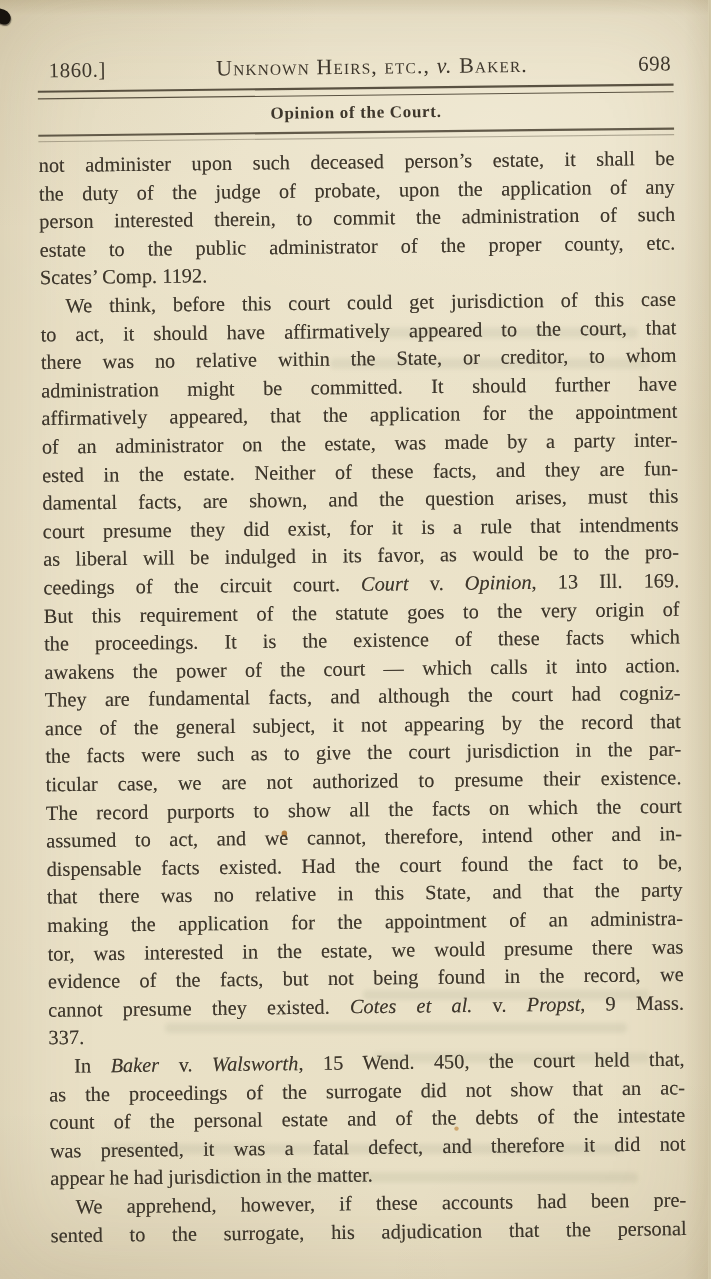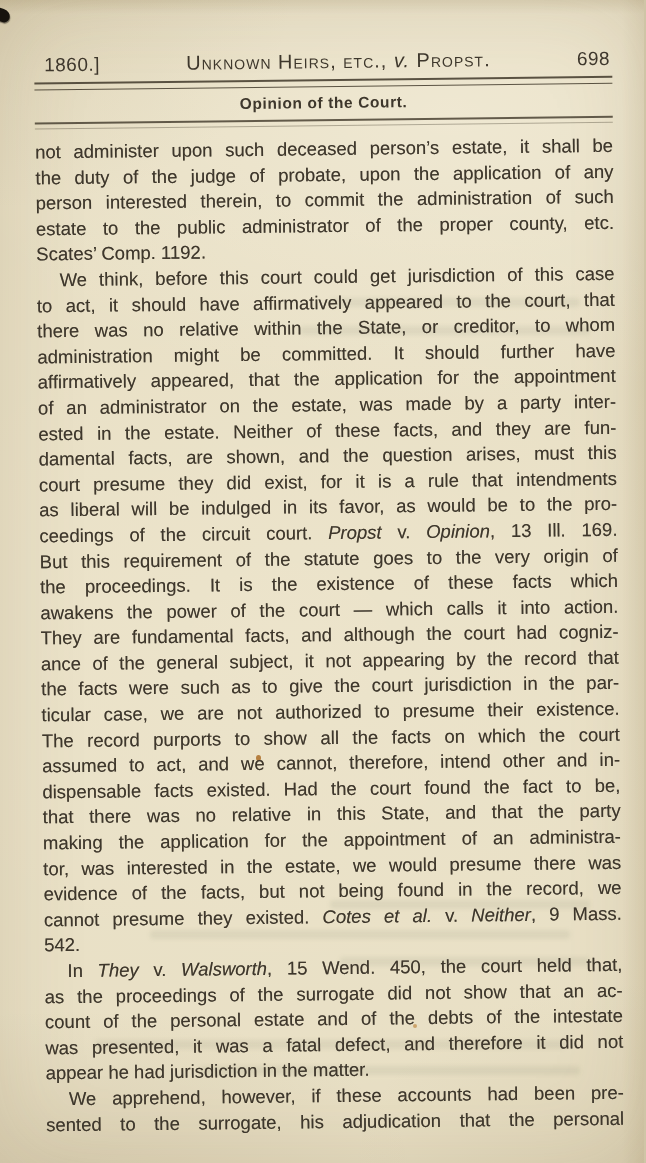--- a/index.html
+++ b/index.html
@@ -15,21 +15,21 @@
     background-color:var(--paper);
     background-image:
       radial-gradient(ellipse 800px 450px at 70% 10%, rgba(255,252,242,0.30), transparent 65%),
       radial-gradient(ellipse 900px 700px at 45% 55%, rgba(255,250,236,0.18), transparent 70%),
       radial-gradient(ellipse 420px 300px at 0% 0%, rgba(120,100,55,0.10), transparent 70%),
       radial-gradient(ellipse 420px 260px at 100% 100%, rgba(120,100,55,0.08), transparent 70%),
       radial-gradient(ellipse 500px 220px at 10% 100%, rgba(115,95,55,0.10), transparent 70%),
       linear-gradient(to bottom, rgba(140,120,70,0.18), rgba(140,120,70,0) 14px),
       linear-gradient(to left, rgba(140,120,70,0.12), rgba(140,120,70,0) 22px);
     box-shadow: inset 0 0 90px rgba(110,90,50,0.16);
-    font-family:Liberation Sans, sans-serif;
+    font-family:Liberation Serif, serif;
     color:var(--ink);
   }
   .content{
     position:absolute;
     left:34px;top:50px;width:578px;
     transform:rotate(-0.65deg);
     transform-origin:300px 0;
   }
   .header-row{
     display:flex;align-items:baseline;justify-content:space-between;
@@ -109,21 +109,21 @@
   <div class="ghost" style="left:330px;top:900px;width:260px;"></div>
   <div class="ghost" style="left:150px;top:930px;width:420px;"></div>
   <div class="ghost" style="left:340px;top:957px;width:250px;"></div>
   <div class="ghost" style="left:95px;top:1040px;width:470px;"></div>
   <div class="ghost" style="left:200px;top:1066px;width:380px;"></div>
 
   <div class="content">
 
     <div class="header-row">
       <span class="year">1860.]</span>
-      <span class="case-title"><span>Unknown Heirs, etc., </span><span class="it">v.</span><span> Propst.</span></span>
+      <span class="case-title"><span>Unknown Heirs, etc., </span><span class="it">v.</span><span> Baker.</span></span>
       <span class="pagenum">698</span>
     </div>
 
     <div class="rule-double"></div>
 
     <div class="section-heading">Opinion of the Court.</div>
 
     <div class="rule-single"></div>
 
     <div class="opinion">
@@ -138,40 +138,40 @@
           <div class="line"><span>We think, before this court could get jurisdiction of this case</span></div>
           <div class="line"><span>to act, it should have affirmatively appeared to the court, that</span></div>
           <div class="line"><span>there was no relative within the State, or creditor, to whom</span></div>
           <div class="line"><span>administration might be committed. It should further have</span></div>
           <div class="line"><span>affirmatively appeared, that the application for the appointment</span></div>
           <div class="line"><span>of an administrator on the estate, was made by a party inter-</span></div>
           <div class="line"><span>ested in the estate. Neither of these facts, and they are fun-</span></div>
           <div class="line"><span>damental facts, are shown, and the question arises, must this</span></div>
           <div class="line"><span>court presume they did exist, for it is a rule that intendments</span></div>
           <div class="line"><span>as liberal will be indulged in its favor, as would be to the pro-</span></div>
-          <div class="line"><span>ceedings of the circuit court. </span><span class="it">Propst</span><span> v. </span><span class="it">Opinion</span><span>, 13 Ill. 169.</span></div>
+          <div class="line"><span>ceedings of the circuit court. </span><span class="it">Court</span><span> v. </span><span class="it">Opinion</span><span>, 13 Ill. 169.</span></div>
           <div class="line"><span>But this requirement of the statute goes to the very origin of</span></div>
           <div class="line"><span>the proceedings. It is the existence of these facts which</span></div>
           <div class="line"><span>awakens the power of the court — which calls it into action.</span></div>
           <div class="line"><span>They are fundamental facts, and although the court had cogniz-</span></div>
           <div class="line"><span>ance of the general subject, it not appearing by the record that</span></div>
           <div class="line"><span>the facts were such as to give the court jurisdiction in the par-</span></div>
           <div class="line"><span>ticular case, we are not authorized to presume their existence.</span></div>
           <div class="line"><span>The record purports to show all the facts on which the court</span></div>
           <div class="line"><span>assumed to act, and we cannot, therefore, intend other and in-</span></div>
           <div class="line"><span>dispensable facts existed. Had the court found the fact to be,</span></div>
           <div class="line"><span>that there was no relative in this State, and that the party</span></div>
           <div class="line"><span>making the application for the appointment of an administra-</span></div>
           <div class="line"><span>tor, was interested in the estate, we would presume there was</span></div>
           <div class="line"><span>evidence of the facts, but not being found in the record, we</span></div>
-          <div class="line"><span>cannot presume they existed. </span><span class="it">Cotes et al.</span><span> v. </span><span class="it">Neither</span><span>, 9 Mass.</span></div>
-          <div class="line last"><span>542.</span></div>
+          <div class="line"><span>cannot presume they existed. </span><span class="it">Cotes et al.</span><span> v. </span><span class="it">Propst</span><span>, 9 Mass.</span></div>
+          <div class="line last"><span>337.</span></div>
         </div>
         <div class="para indent">
-          <div class="line"><span>In </span><span class="it">They</span><span> v. </span><span class="it">Walsworth</span><span>, 15 Wend. 450, the court held that,</span></div>
+          <div class="line"><span>In </span><span class="it">Baker</span><span> v. </span><span class="it">Walsworth</span><span>, 15 Wend. 450, the court held that,</span></div>
           <div class="line"><span>as the proceedings of the surrogate did not show that an ac-</span></div>
           <div class="line"><span>count of the personal estate and of the debts of the intestate</span></div>
           <div class="line"><span>was presented, it was a fatal defect, and therefore it did not</span></div>
           <div class="line last"><span>appear he had jurisdiction in the matter.</span></div>
         </div>
         <div class="para indent">
           <div class="line"><span>We apprehend, however, if these accounts had been pre-</span></div>
           <div class="line"><span>sented to the surrogate, his adjudication that the personal</span></div>
         </div>
       </div>

